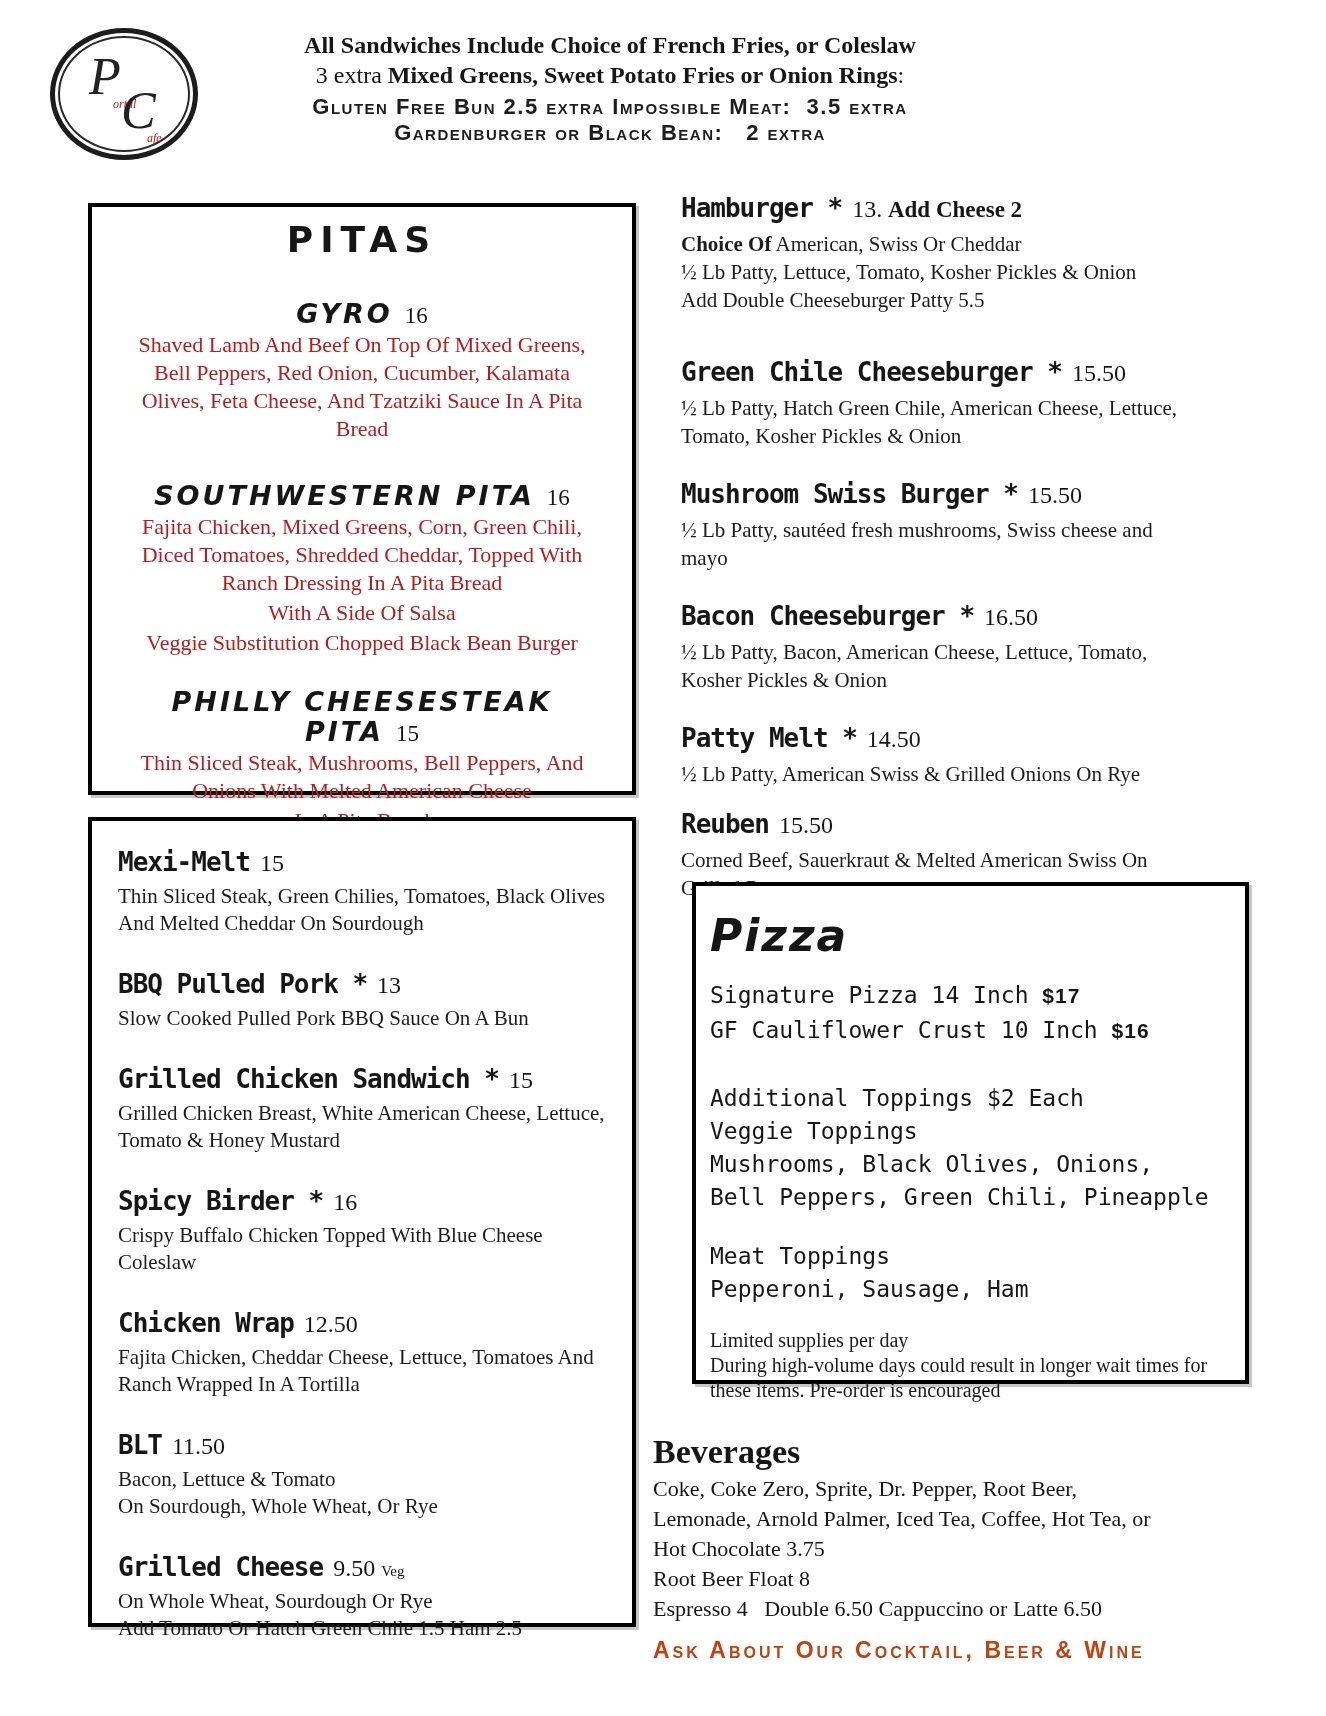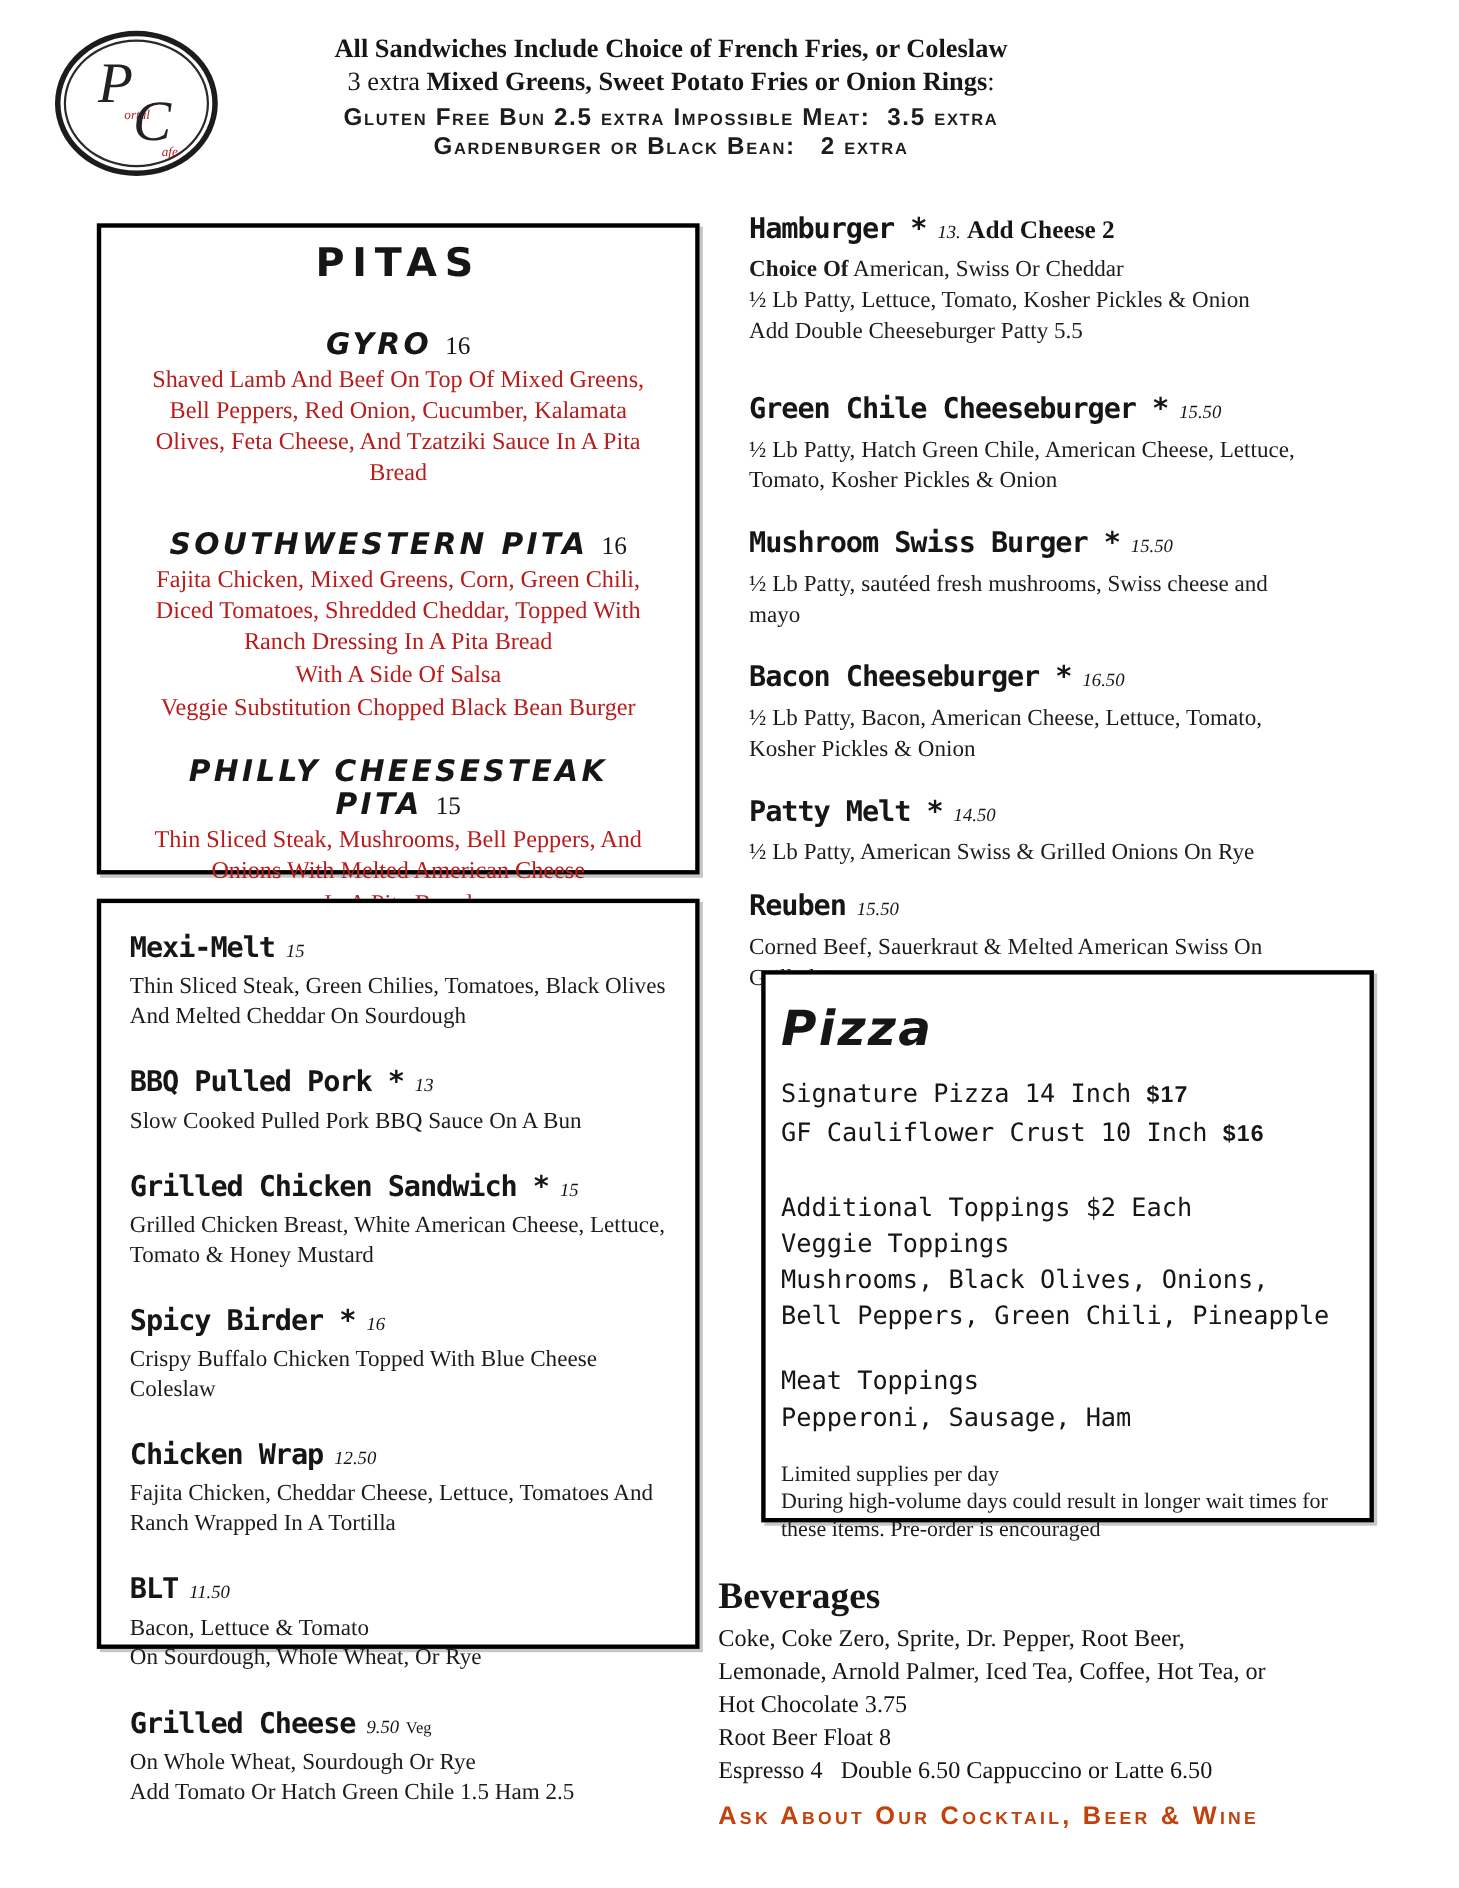--- a/index.html
+++ b/index.html
@@ -35,35 +35,35 @@
   .smallcaps {
     font-family:"Liberation Sans", sans-serif; font-weight:bold;
     font-variant:small-caps; letter-spacing:1.5px; white-space:pre-wrap;
   }
   .h-line3 { font-size:22px; line-height:26px; margin-top:4px; color:#1d1d1d; }
   .h-line4 { font-size:22px; line-height:26px; color:#1d1d1d; }
 
   
   .box { position:absolute; border:4px solid #000000; background:#fff; box-shadow:3px 3px 0 #c6c6c6;margin-left:16px; }
   .pitas-box { left:72px; top:203px; width:548px; height:592px; text-align:center; padding:14px 36px 0 36px; }
-  .sand-box  { left:72px; top:817px; width:548px; height:682px; padding:24px 26px 0 26px; }
+  .sand-box  { left:72px; top:817px; width:548px; height:810px; padding:24px 26px 0 26px; }
   .pizza-box { left:676px; top:882px; width:557px; height:502px; padding:24px 14px 0 14px; }
 
   
   .hand { font-family:"DejaVu Sans", sans-serif; font-weight:700; }
   .pitas-title { font-size:36px; line-height:38px; letter-spacing:7px; margin-bottom:40px; }
   .p-item-gyro { margin-bottom:38px; }
   .p-item-sw   { margin-bottom:30px; }
   .p-name { font-size:27px; line-height:30px; letter-spacing:3px;font-style:italic; }
   .p-price { font-family:"Liberation Serif", serif; font-weight:normal; font-size:23px; margin-left:12px; letter-spacing:0; }
   .p-desc { font-size:22px; line-height:28px; margin-top:2px; color:#b91c1c; }
 
   
   .mono-name { font-family:"DejaVu Sans Mono", monospace; font-weight:bold; font-size:26px; letter-spacing:-1px; }
-  .price { font-family:"Liberation Serif", serif; font-weight:normal; font-size:17px; margin-left:10px;font-style:italic; }
+  .price { font-family:"Liberation Serif", serif; font-weight:normal; font-size:24px; margin-left:10px; }
   .veg { font-size:15px; margin-left:6px; }
   .s-item { margin-bottom:30px; }
   .s-title { line-height:34px; }
   .s-desc { font-size:21px; line-height:27px; color:#1c1c1c; }
 
   
   .burgers { position:absolute; left:681px; top:190px; width:515px; }
   .b-item { margin-bottom:26px; }
   .b-item.mb40 { margin-bottom:40px; }
   .b-item.mb18 { margin-bottom:18px; }

